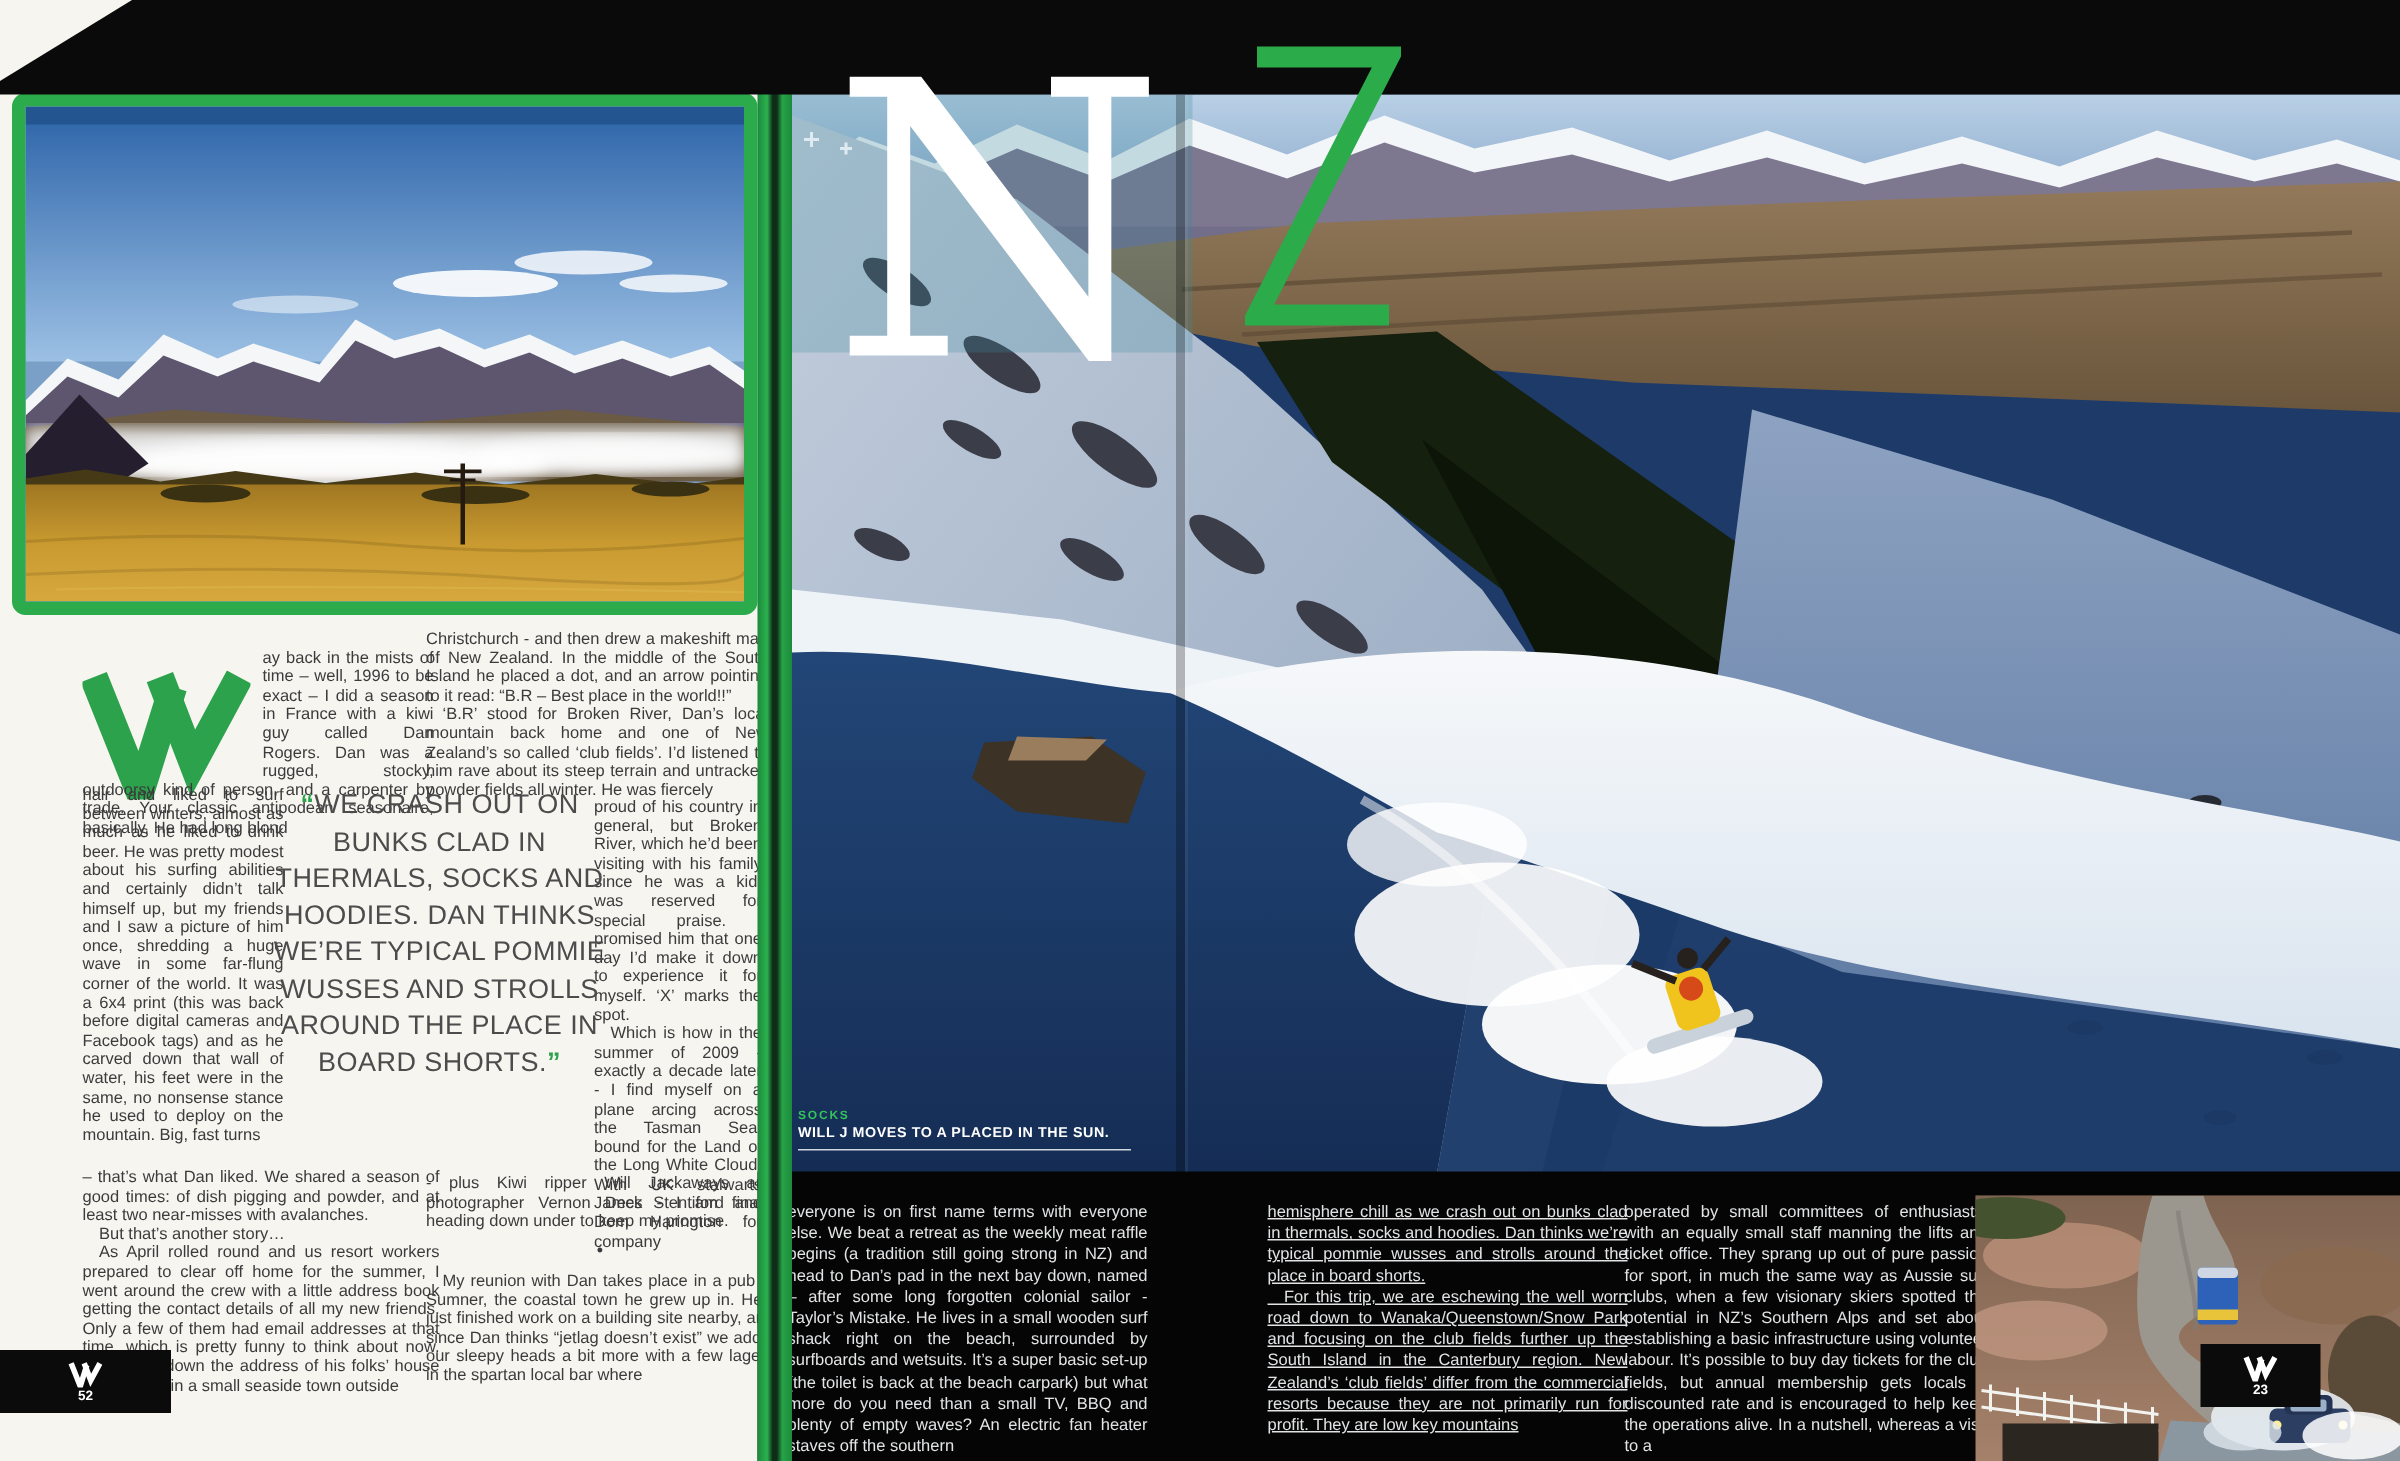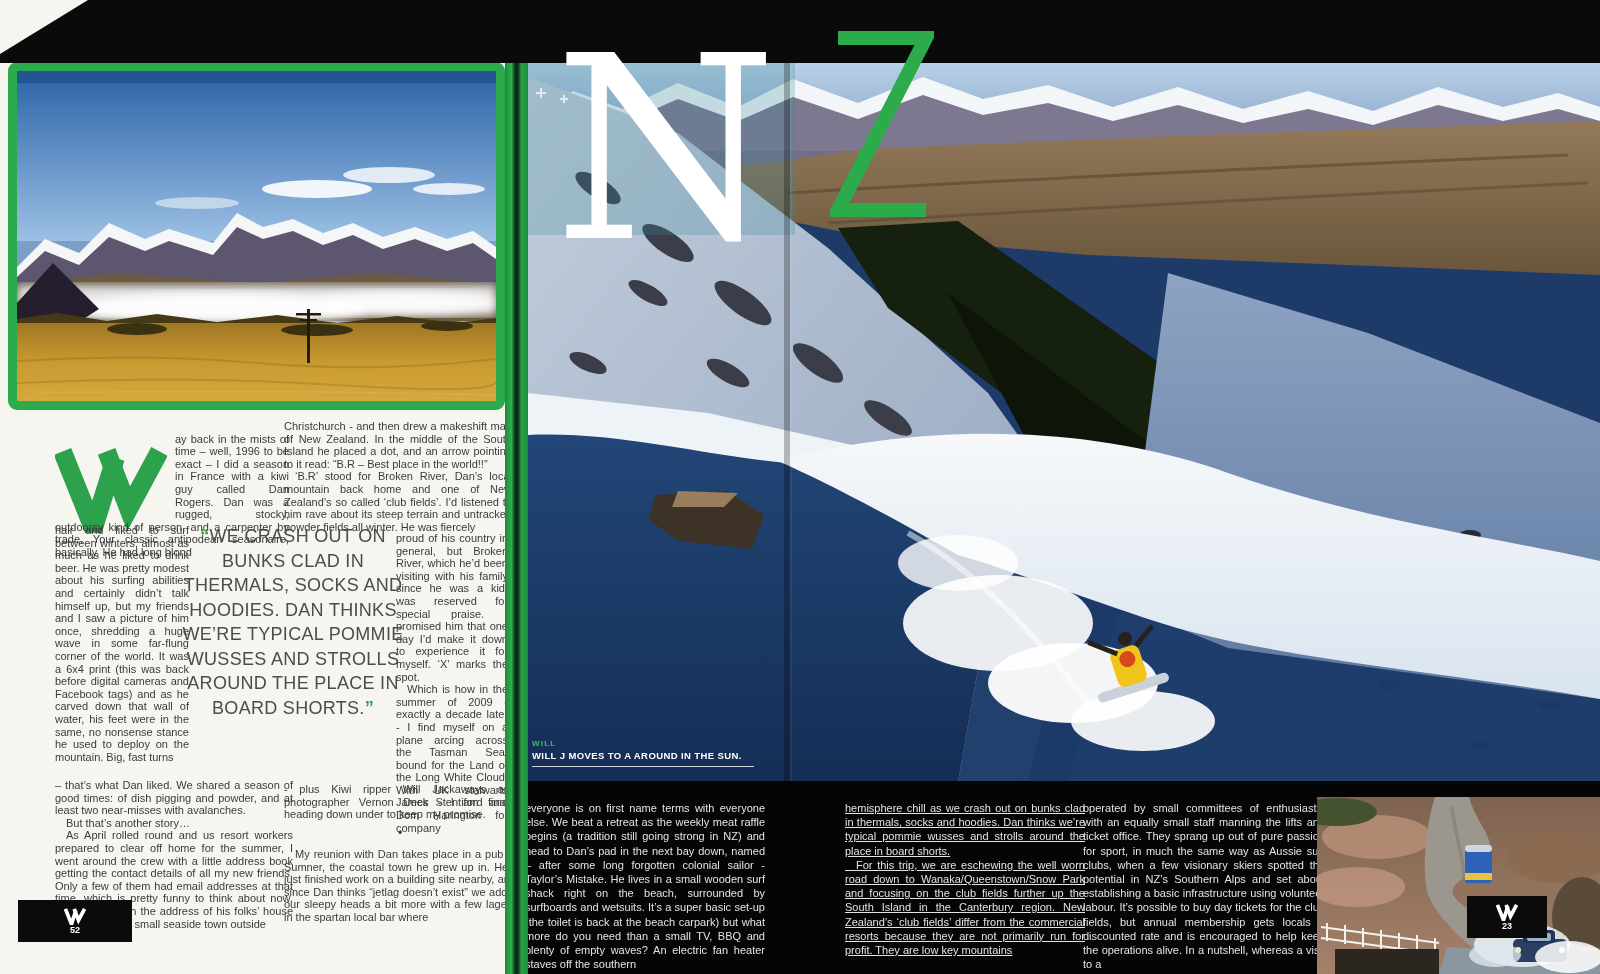--- a/index.html
+++ b/index.html
@@ -51,21 +51,21 @@
   .btext{position:absolute;font-size:11px;line-height:14.2px;color:#e2e4e6;
          white-space:pre-line;text-align:justify;}
 
   
   .road-photo{left:1317px;top:797px;width:283px;height:177px;overflow:hidden;background:#8a6a54;}
   .road-photo svg{display:block;width:100%;height:100%;}
 
   
   .badge{background:#0b0b0b;display:flex;flex-direction:column;align-items:center;
          justify-content:center;gap:1px;}
-  .badge-52{left:0;top:900px;width:114px;height:42px;margin-left:18px;}
+  .badge-52{left:0;top:900px;width:114px;height:42px;}
   .badge-53{left:1467px;top:896px;width:80px;height:42px;}
   .badge-num{color:#ffffff;font-size:9px;font-weight:bold;line-height:1;}
 </style>
 </head>
 <body>
 
 <div class="spread">
 
   <div class="abs left-photo">
     <svg viewBox="0 0 479 330" preserveAspectRatio="none">
@@ -212,22 +212,22 @@
         <path d="M-8,-10 L-32,-30 M12,-12 L34,-26" stroke="#26211d" stroke-width="5" fill="none"></path>
       </g>
       <rect x="0" y="0" width="267" height="172" fill="#3f8aa0" opacity="0.26"></rect>
       <path d="M8,30 h10 M13,25 v10 M32,36 h8 M36,32 v8" stroke="#e8f0f8" stroke-width="2" opacity="0.9"></path>
       <rect x="256" y="0" width="6" height="719" fill="#000000" opacity="0.26"></rect>
       <rect x="262" y="0" width="2" height="719" fill="#ffffff" opacity="0.06"></rect>
     </svg>
   </div>
 
   <div class="abs photo-caption">
-    <div class="cap-label">WILL</div>
-    <div class="cap-text">WILL J MOVES TO A AROUND IN THE SUN.</div>
+    <div class="cap-label">SOCKS</div>
+    <div class="cap-text">WILL J MOVES TO A PLACED IN THE SUN.</div>
     <div class="cap-rule"></div>
   </div>
 
   <div class="abs bottom-black"></div>
   <div class="btext" style="left:525px;top:801px;width:240px;">everyone is on first name terms with everyone else. We beat a retreat as the weekly meat raffle begins (a tradition still going strong in NZ) and head to Dan’s pad in the next bay down, named – after some long forgotten colonial sailor - Taylor’s Mistake. He lives in a small wooden surf shack right on the beach, surrounded by surfboards and wetsuits. It’s a super basic set-up (the toilet is back at the beach carpark) but what more do you need than a small TV, BBQ and plenty of empty waves? An electric fan heater staves off the southern</div>
   <div class="btext" style="left:845px;top:801px;width:240px;text-decoration:underline;">hemisphere chill as we crash out on bunks clad in thermals, socks and hoodies. Dan thinks we’re typical pommie wusses and strolls around the place in board shorts.
   For this trip, we are eschewing the well worn road down to Wanaka/Queenstown/Snow Park and focusing on the club fields further up the South Island in the Canterbury region. New Zealand’s ‘club fields’ differ from the commercial resorts because they are not primarily run for profit. They are low key mountains</div>
   <div class="btext" style="left:1083px;top:801px;width:242px;">operated by small committees of enthusiasts, with an equally small staff manning the lifts and ticket office. They sprang up out of pure passion for sport, in much the same way as Aussie surf clubs, when a few visionary skiers spotted the potential in NZ’s Southern Alps and set about establishing a basic infrastructure using volunteer labour. It’s possible to buy day tickets for the club fields, but annual membership gets locals a discounted rate and is encouraged to help keep the operations alive. In a nutshell, whereas a visit to a</div>
 
   <div class="abs road-photo">

